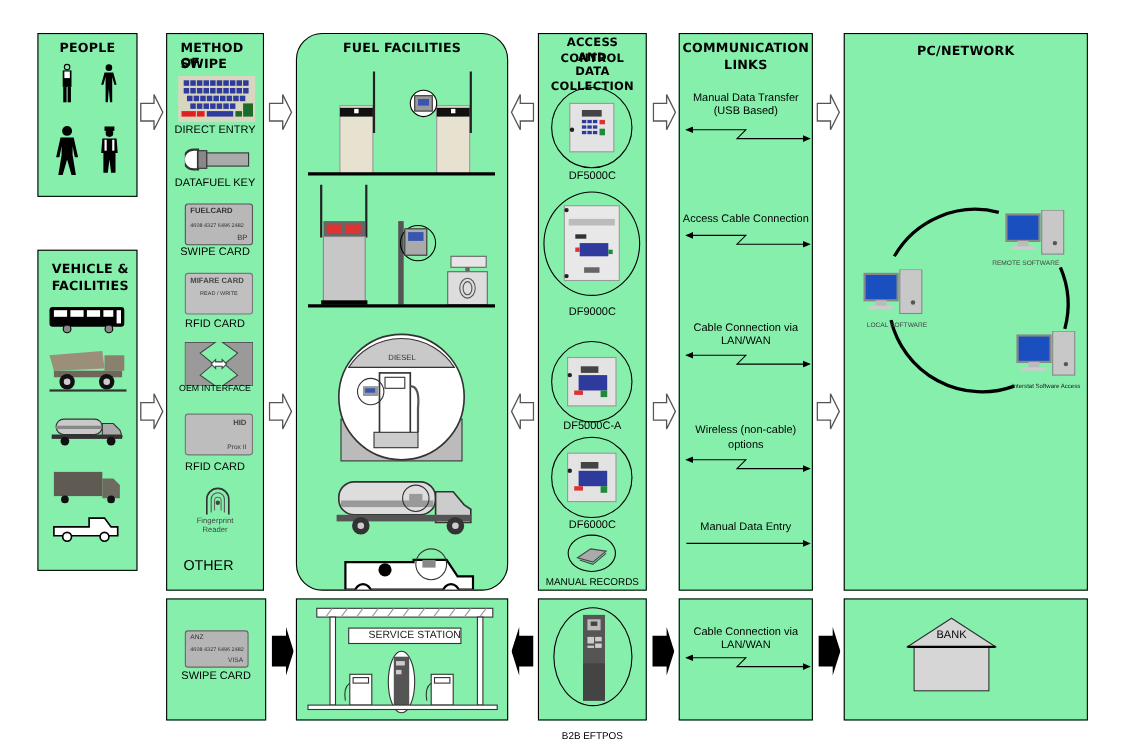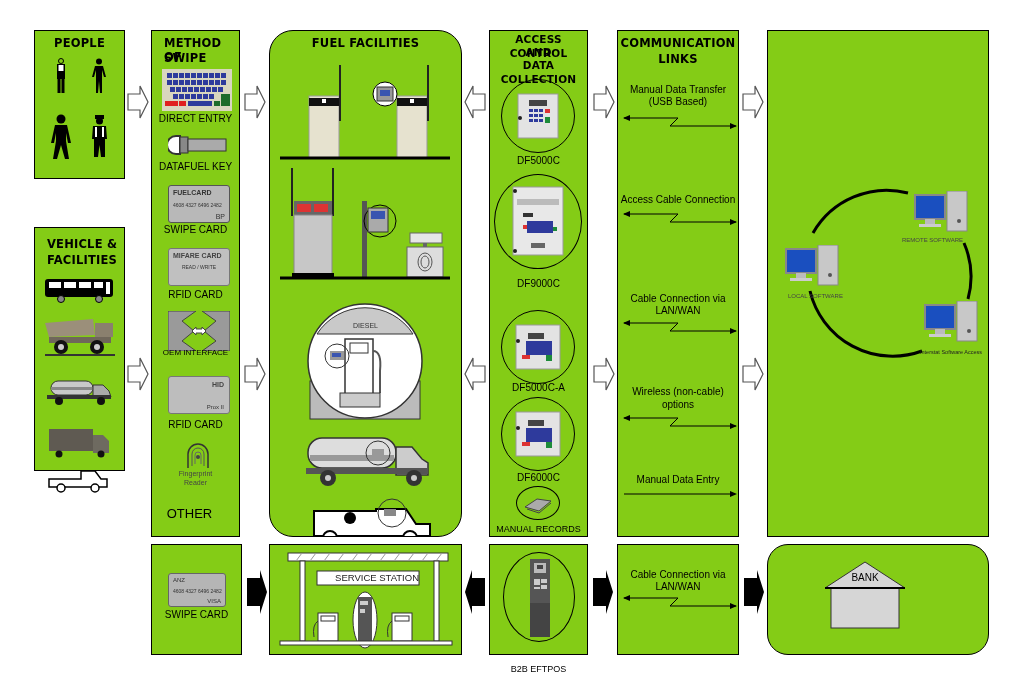--- a/index.html
+++ b/index.html
@@ -1,17 +1,17 @@
 <!DOCTYPE html>
 <html><head>
 <meta charset="utf-8">
 <style>
   html, body { margin:0; padding:0; background:#fff; }
   body { width:1024px; height:680px; position:relative; overflow:hidden; font-family:"Liberation Sans", sans-serif; color:#000; }
-  .panel { position:absolute; border:1.5px solid #000; background:#84cc16; box-sizing:border-box; }
+  .panel { position:absolute; border:1.5px solid #000; background:#86efac; box-sizing:border-box; }
   .ptitle { position:absolute; left:0; right:0; text-align:center; font-family:"DejaVu Sans", sans-serif; font-weight:bold; font-size:11.5px; line-height:14px; letter-spacing:0.2px; }
   .ptitle.left { text-align:left; padding-left:12px; }
   .lbl { position:absolute; text-align:center; font-size:10px; white-space:nowrap; }
   .small { font-size:6.5px; color:#333; }
   .arr { position:absolute; }
   svg { display:block; }
   .abs { position:absolute; }
 </style>
 </head>
 <body>
@@ -37,21 +37,21 @@
     <g transform="translate(58,62)">
       <rect x="2" y="0" width="9" height="4" fill="#000"></rect>
       <circle cx="6.5" cy="6" r="3.5" fill="#000"></circle>
       <path d="M0 11 L13 11 L14 24 L12 24 L12 42 L8 42 L6.5 30 L5 42 L1 42 L1 24 L-1 24 Z" fill="#000"></path>
       <rect x="2" y="12" width="2" height="10" fill="#fff"></rect>
         <rect x="9" y="12" width="2" height="10" fill="#fff"></rect>
     </g>
   </svg>
 </div>
 
-<div class="panel" style="left:34px;top:227px;width:91px;height:244px;">
+<div class="panel" style="left:34px;top:227px;width:91px;height:292px;">
   <div class="ptitle left" style="top:9px;">VEHICLE &amp;</div>
   <div class="ptitle left" style="top:25px;">FACILITIES</div>
   <svg class="abs" style="left:0;top:45px;" width="88" height="240">
     <g transform="translate(10,6)">
       <rect x="0" y="0" width="68" height="18" rx="3" fill="#000"></rect>
       <rect x="4" y="3" width="12" height="6" fill="#fff"></rect>
         <rect x="19" y="3" width="12" height="6" fill="#fff"></rect>
         <rect x="34" y="3" width="12" height="6" fill="#fff"></rect>
         <rect x="49" y="3" width="9" height="6" fill="#fff"></rect>
         <rect x="61" y="3" width="4" height="12" fill="#fff"></rect>
@@ -420,20 +420,21 @@
 </div>
 
 <svg class="arr" style="left:742px;top:85px;" width="22" height="34">
     <path d="M1 9 L13 9 L13 1 L21 17 L13 33 L13 25 L1 25 Z" fill="#fff" stroke="#555" stroke-width="1.2"></path>
   </svg>
 <svg class="arr" style="left:742px;top:357px;" width="22" height="34">
     <path d="M1 9 L13 9 L13 1 L21 17 L13 33 L13 25 L1 25 Z" fill="#fff" stroke="#555" stroke-width="1.2"></path>
   </svg>
 
 <div class="panel" style="left:767px;top:30px;width:222px;height:507px;">
+  <div class="ptitle" style="top:8px;">PC/NETWORK</div>
   <svg class="abs" style="left:0;top:150px;" width="220" height="200">
     <path d="M45 52 A85 85 0 0 1 140 12" fill="none" stroke="#000" stroke-width="3"></path>
     <path d="M196 62 A85 85 0 0 1 200 118" fill="none" stroke="#000" stroke-width="3"></path>
     <path d="M154 170 A85 85 0 0 1 42 110" fill="none" stroke="#000" stroke-width="3"></path>
   </svg>
 
   <svg class="abs" style="left:143px;top:160px;" width="72" height="44">
     <rect x="4" y="4" width="30" height="24" fill="#1a4fbf" stroke="#888" stroke-width="2"></rect>
       <rect x="14" y="28" width="10" height="6" fill="#bbb"></rect>
       <rect x="8" y="33" width="22" height="3" fill="#ccc"></rect>
@@ -545,20 +546,20 @@
       <path d="M2 3 L56 3 L48 11 L114 11" fill="none" stroke="#000"></path>
       <path d="M1 3 L8 0 L8 6 Z" fill="#000"></path>
       <path d="M115 11 L108 8 L108 14 Z" fill="#000"></path>
     </svg>
 </div>
 
 <svg class="arr" style="left:744px;top:570px;" width="20" height="44">
     <path d="M0 8 L13 8 L13 0 L20 22 L13 44 L13 36 L0 36 Z" fill="#000"></path>
   </svg>
 
-<div class="panel" style="left:767px;top:544px;width:222px;height:111px;border-radius:21px;">
+<div class="panel" style="left:767px;top:544px;width:222px;height:111px;">
   <svg class="abs" style="left:55px;top:15px;" width="84" height="72">
     <path d="M2 28 L42 2 L82 28 Z" fill="#d6d6d6" stroke="#333"></path>
     <rect x="8" y="28" width="68" height="40" fill="#d6d6d6" stroke="#333"></rect>
     <line x1="2" y1="28" x2="82" y2="28" stroke="#000" stroke-width="2"></line>
   </svg>
   <div class="abs" style="left:55px;width:84px;top:27px;text-align:center;font-size:10px;">BANK</div>
 </div>
 
 </body></html>

